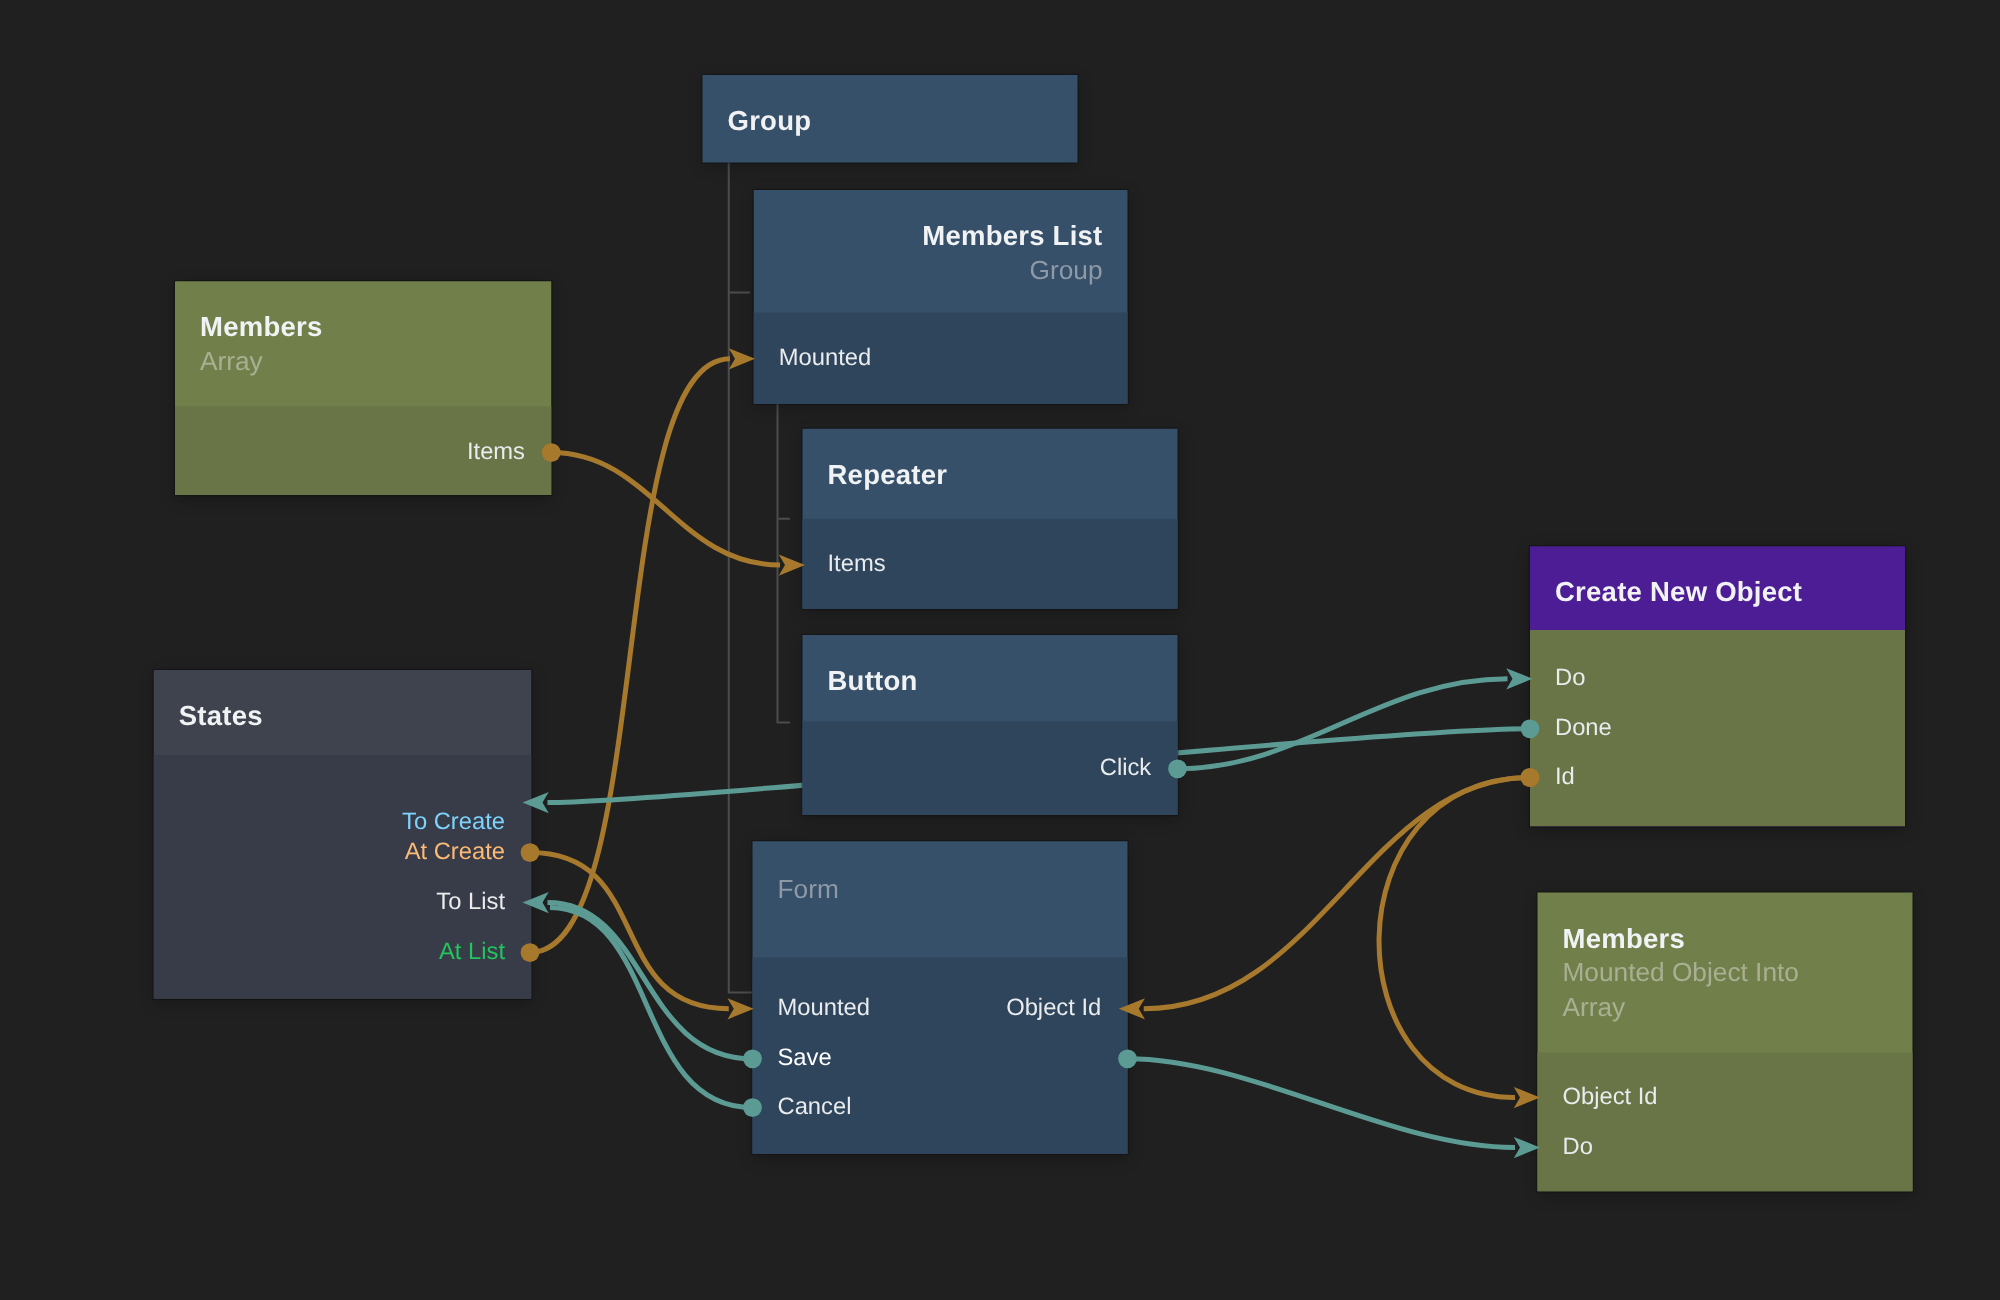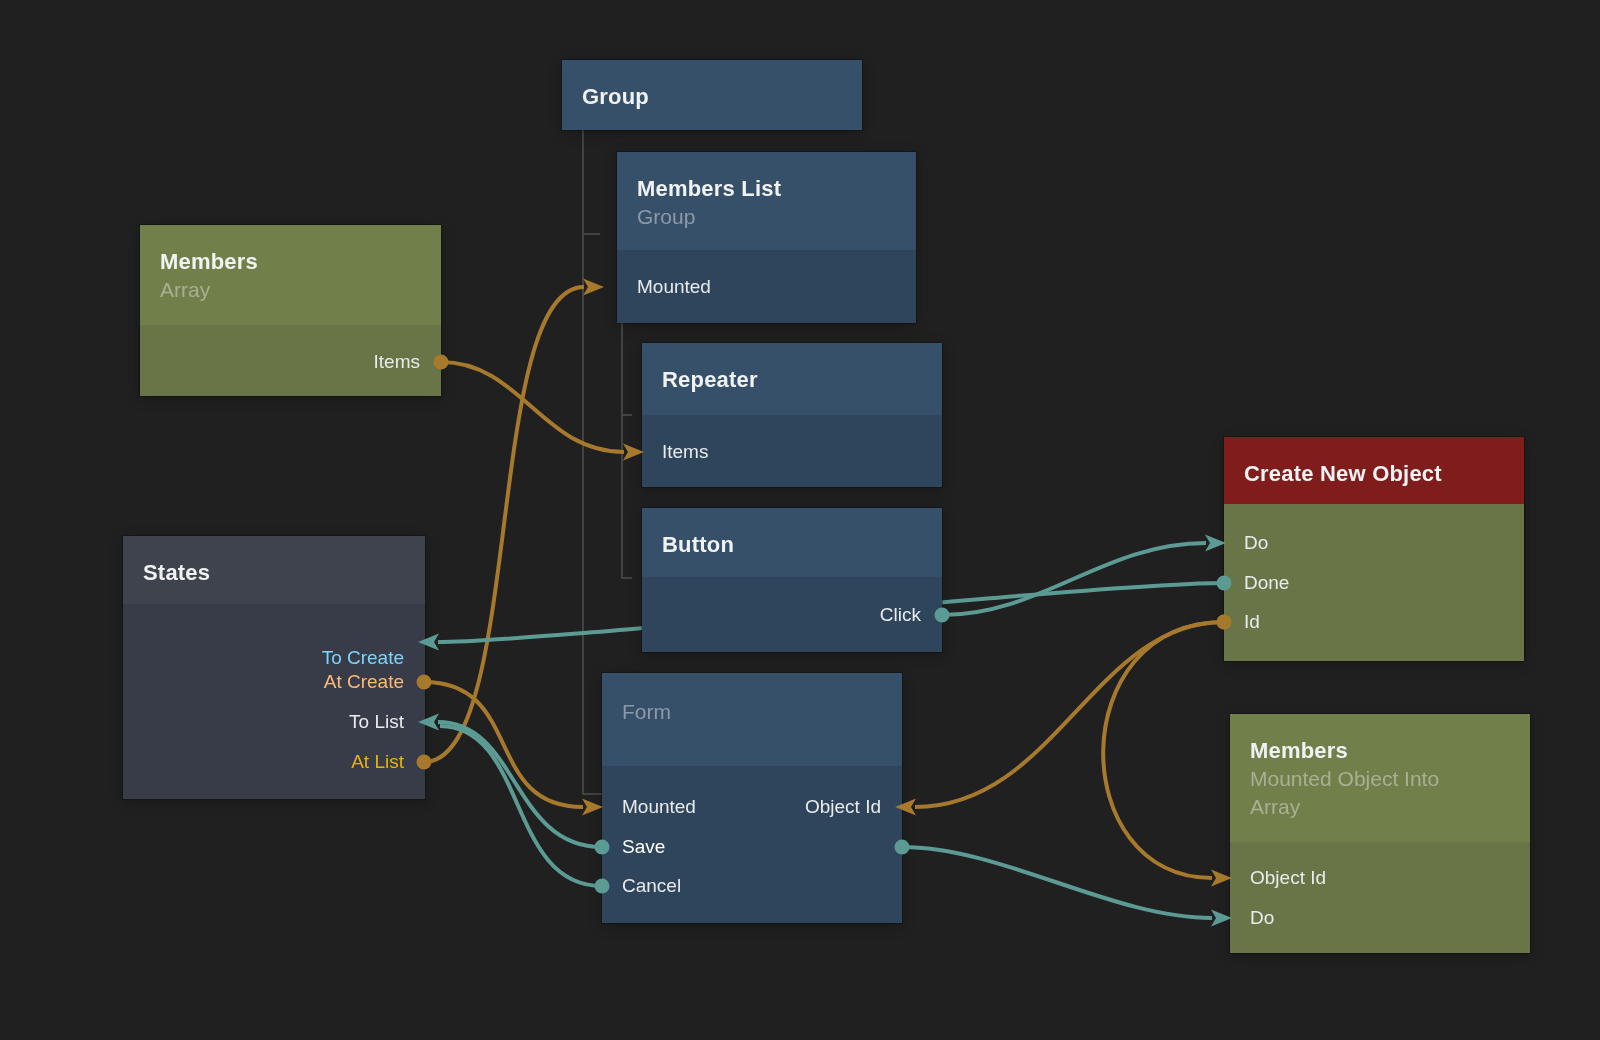--- a/index.html
+++ b/index.html
@@ -65,21 +65,21 @@
       <path d="M902,847 C1002,847 1112,918 1212,918" fill="none" stroke="#5c9b94" stroke-width="4"></path>
       <path d="M602,847 C512,847 518,722 438,722" fill="none" stroke="#5c9b94" stroke-width="4"></path>
       <path d="M602,886 C507,886 528,727 440,726" fill="none" stroke="#5c9b94" stroke-width="4"></path>
     </svg>
   <div id="nodes" class="layer">
       <div class="node" style="left: 562px; top: 60px; width: 300px; height: 70px; background: rgb(54, 80, 106);">
         <div class="hd">
           <div class="title" style="color: rgb(240, 242, 244);">Group</div>
         </div>
       </div>
-      <div class="node" style="left: 617px; top: 152px; width: 299px; height: 171px; background: rgb(54, 80, 106);">
+      <div class="node" style="left: 603px; top: 152px; width: 299px; height: 171px; background: rgb(54, 80, 106); text-align: right;">
         <div class="body" style="top: 98px; background: rgb(46, 69, 92);"></div>
         <div class="hd">
           <div class="title" style="color: rgb(240, 242, 244);">Members List</div>
           <div class="subtitle" style="color: rgb(142, 153, 166);">Group</div>
         </div>
         <div class="port left" style="top: 122px; color: rgb(233, 235, 237);">Mounted</div>
       </div>
       <div class="node" style="left: 642px; top: 343px; width: 300px; height: 144px; background: rgb(54, 80, 106);">
         <div class="body" style="top: 72px; background: rgb(46, 69, 92);"></div>
         <div class="hd">
@@ -113,23 +113,23 @@
         <div class="port right" style="top: 124px; color: rgb(233, 235, 237);">Items</div>
       </div>
       <div class="node" style="left: 123px; top: 536px; width: 302px; height: 263px; background: rgb(63, 67, 78);">
         <div class="body" style="top: 68px; background: rgb(56, 60, 72);"></div>
         <div class="hd">
           <div class="title" style="color: rgb(240, 242, 244);">States</div>
         </div>
         <div class="port right" style="top: 109px; color: #7dd3fc;">To Create</div>
         <div class="port right" style="top: 133px; color: #fdba74; margin-left: 42px;">At Create</div>
         <div class="port right" style="top: 173px; color: rgb(233, 235, 237);">To List</div>
-        <div class="port right" style="top: 213px; color: #eab308;">At List</div>
+        <div class="port right" style="top: 213px; color: #22c55e;">At List</div>
       </div>
-      <div class="node" style="left: 1224px; top: 437px; width: 300px; height: 224px; background: #7f1d1d;">
+      <div class="node" style="left: 1224px; top: 437px; width: 300px; height: 224px; background: #4c1d95;">
         <div class="body" style="top: 67px; background: rgb(105, 117, 71);"></div>
         <div class="hd">
           <div class="title" style="color: rgb(240, 242, 244);">Create New Object</div>
         </div>
         <div class="port left" style="top: 93px; color: rgb(233, 235, 237);">Do</div>
         <div class="port left" style="top: 133px; color: rgb(233, 235, 237); text-align: right;">Done</div>
         <div class="port left" style="top: 172px; color: rgb(233, 235, 237);">Id</div>
       </div>
       <div class="node" style="left: 1230px; top: 714px; width: 300px; height: 239px; background: rgb(113, 128, 75);">
         <div class="body" style="top: 128px; background: rgb(105, 117, 71);"></div>

